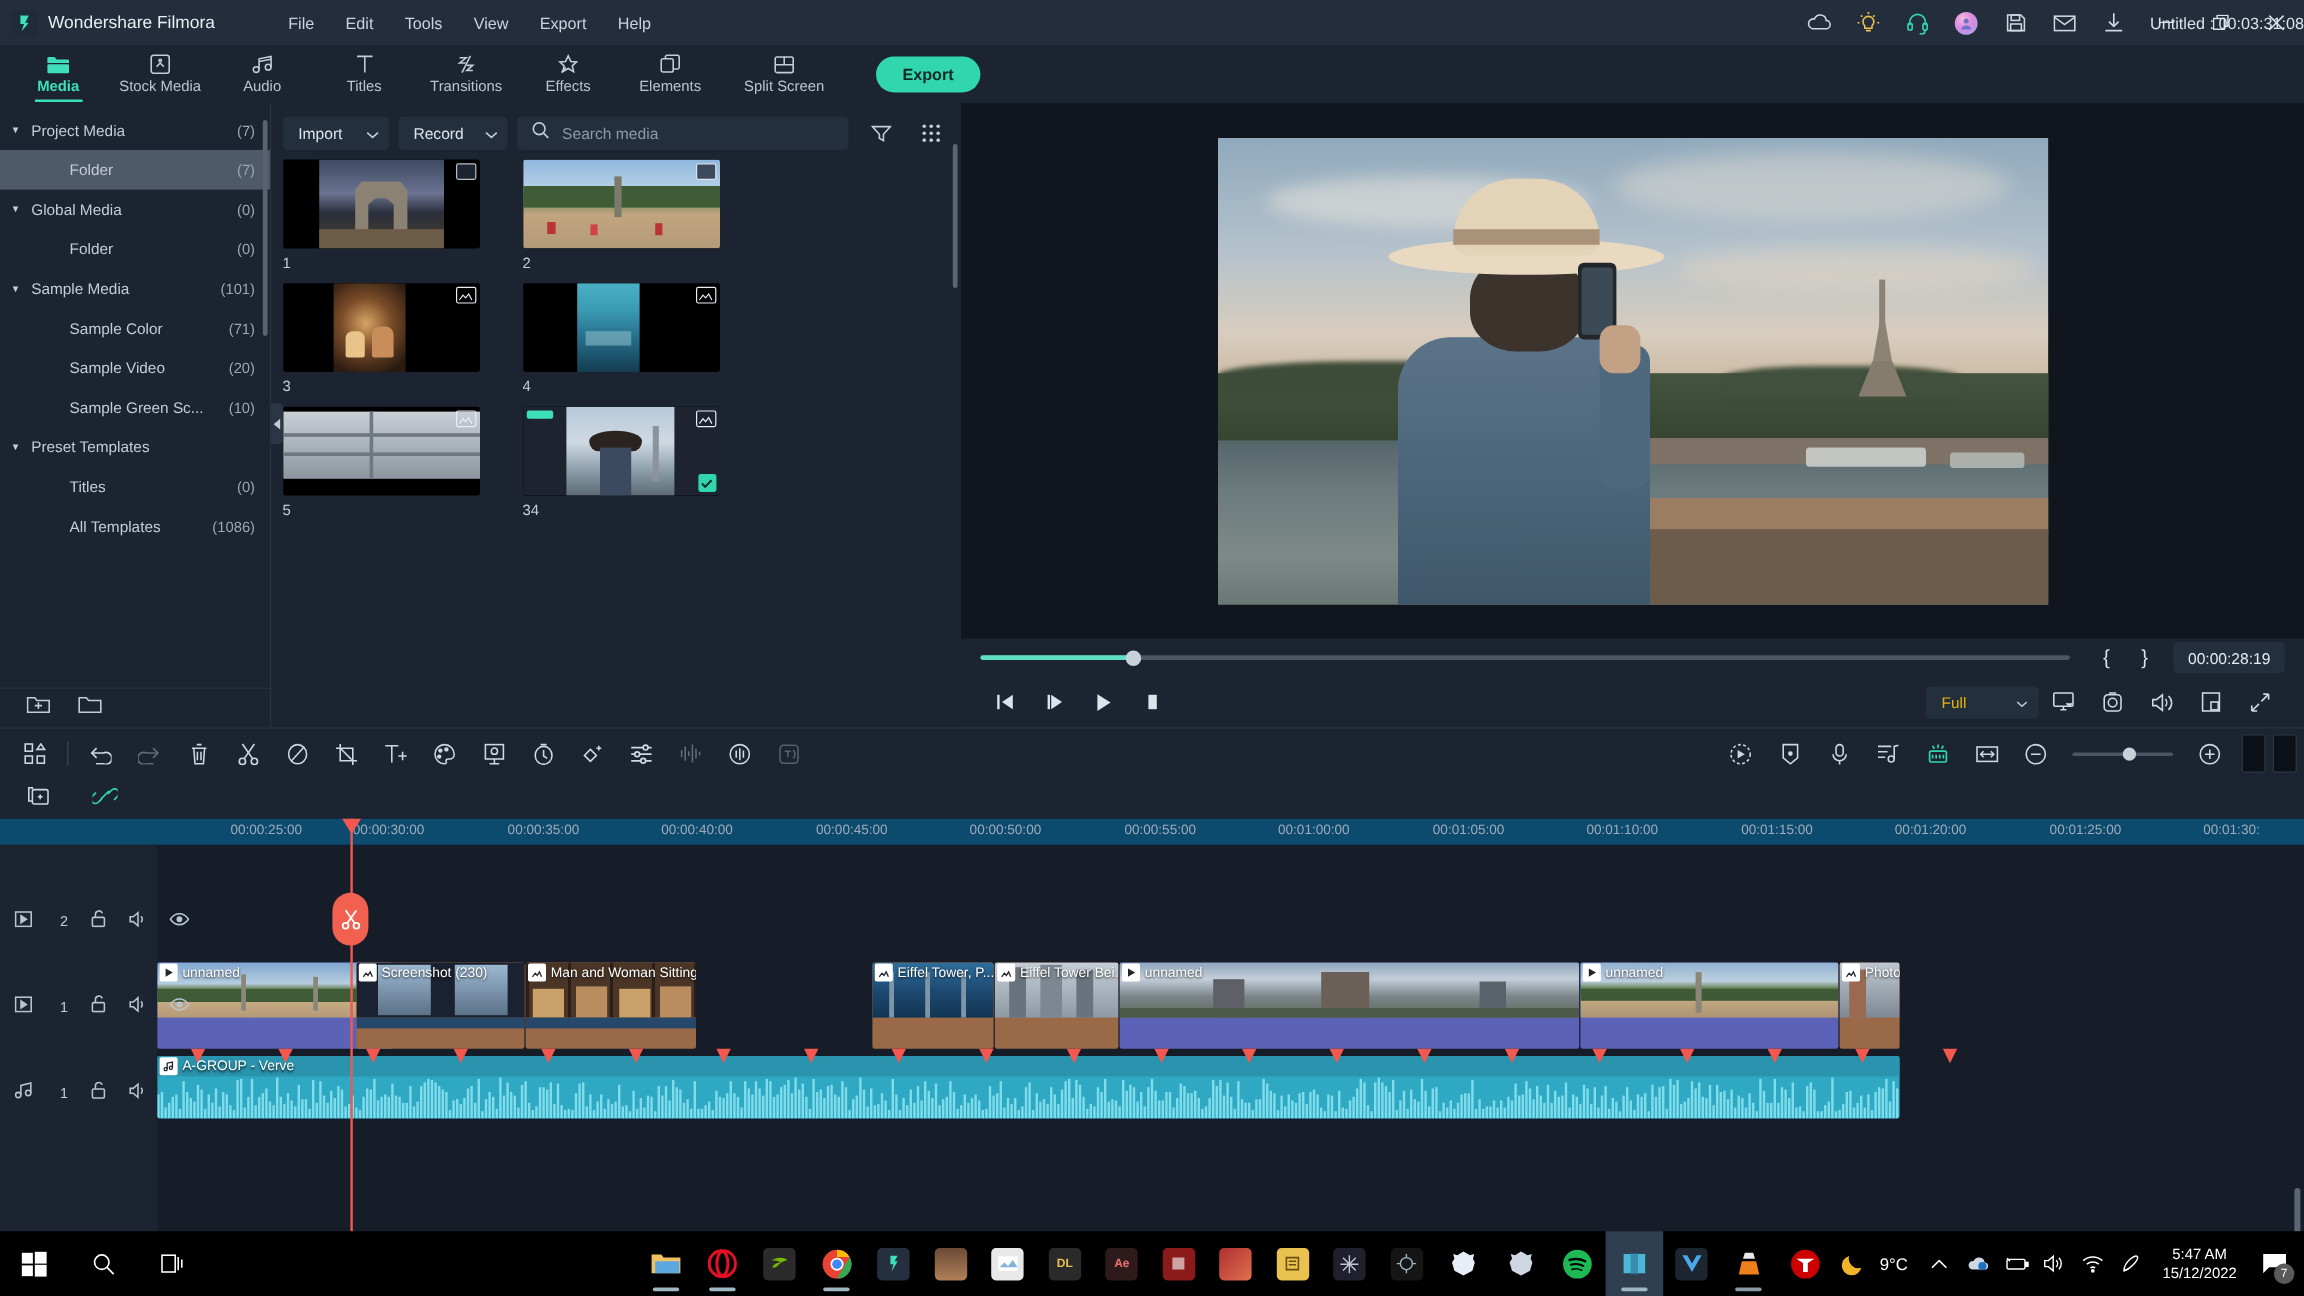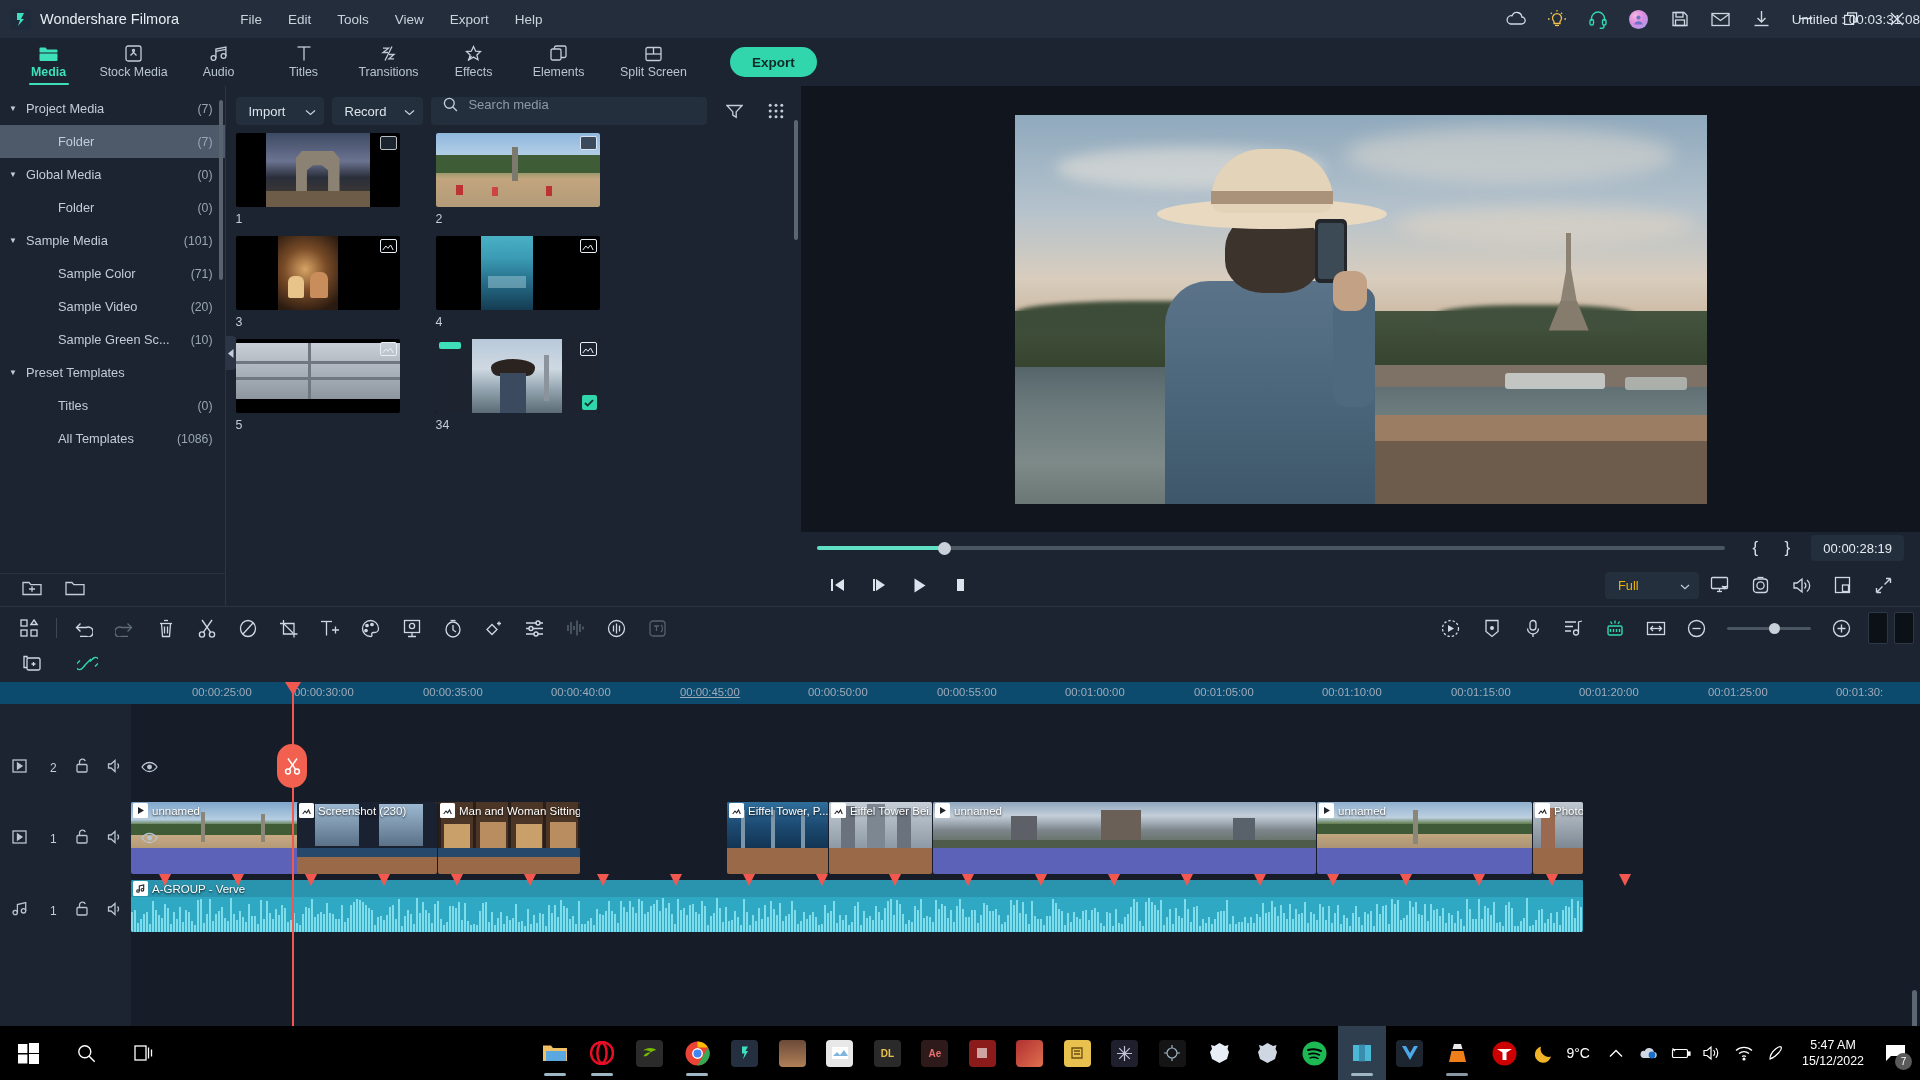--- a/index.html
+++ b/index.html
@@ -59,21 +59,21 @@
   .sb-scroll { position:absolute; right:2px; top:14px; width:4px; height:180px; background:#58636f; border-radius:2px;}
   .sidefoot { position: absolute; bottom: 0; left: 0; right: 0; height: 33px; background: #1b2430; display: flex; align-items: center; gap: 22px; padding-left: 22px; border-top: 1px solid #273141;}
 
   
   .browser { flex: 1; background: #1b2430; border-left: 1px solid #2b3542; display: flex; flex-direction: column; position: relative; }
   .browsebar { height: 32px; display: flex; align-items: center; gap: 8px; padding: 0 10px; margin-top: 9px; }
   .drop {
     background: #242f3d; height: 28px; border-radius: 4px; display: flex; align-items: center;
     color: #dbe3ec; font-size: 13px; padding: 0 8px 0 13px; gap: 18px; min-width: 88px; justify-content: space-between;
   }
-  .searchbox { background: #242f3d; height: 28px; border-radius: 4px; display: flex; align-items: flex-start; gap: 10px; padding: 0 12px; width: 276px; }
+  .searchbox { background: #242f3d; height: 28px; border-radius: 4px; display: flex; align-items: center; gap: 10px; padding: 0 12px; width: 276px; }
   .searchbox .ph { color: #8e99a8; font-size: 13px; }
   .bb-icon { width: 30px; height: 28px; display: flex; align-items: center; justify-content: center; margin-left: 4px;}
   .grid { flex: 1; padding: 6px 10px 0 10px; display: flex; flex-wrap: wrap; align-content: flex-start; gap: 0; overflow: hidden; }
   .cell { width: 164px; margin-right: 36px; margin-bottom: 10px; }
   .thumb { width: 164px; height: 74px; background: #000; border-radius: 2px; position: relative; overflow: hidden; }
   .thumb.import { background: #1f2a37; display: flex; align-items: center; justify-content: center; border-radius: 3px; }
   .plus { width: 34px; height: 34px; position: relative; }
   .plus:before, .plus:after { content:''; position:absolute; background:#3ee0bb; }
   .plus:before { left: 16px; top: 0; width: 2.5px; height: 34px; }
   .plus:after { top: 16px; left: 0; height: 2.5px; width: 34px; }
@@ -837,21 +837,21 @@
         </svg>
     </span>
   </div>
 
   <div class="tl-body">
     <div class="ruler" id="ruler">
         <div class="tick" style="left: 192px;">00:00:25:00</div>
         <div class="tick" style="left: 294px;">00:00:30:00</div>
         <div class="tick" style="left: 423px;">00:00:35:00</div>
         <div class="tick" style="left: 551px;">00:00:40:00</div>
-        <div class="tick" style="left: 680px; text-decoration: underline;">00:00:45:00</div>
+        <div class="tick" style="left: 680px;">00:00:45:00</div>
         <div class="tick" style="left: 808px;">00:00:50:00</div>
         <div class="tick" style="left: 937px;">00:00:55:00</div>
         <div class="tick" style="left: 1065px;">00:01:00:00</div>
         <div class="tick" style="left: 1194px;">00:01:05:00</div>
         <div class="tick" style="left: 1322px;">00:01:10:00</div>
         <div class="tick" style="left: 1451px;">00:01:15:00</div>
         <div class="tick" style="left: 1579px;">00:01:20:00</div>
         <div class="tick" style="left: 1708px;">00:01:25:00</div>
         <div class="tick" style="left: 1836px;">00:01:30:</div>
       </div>

